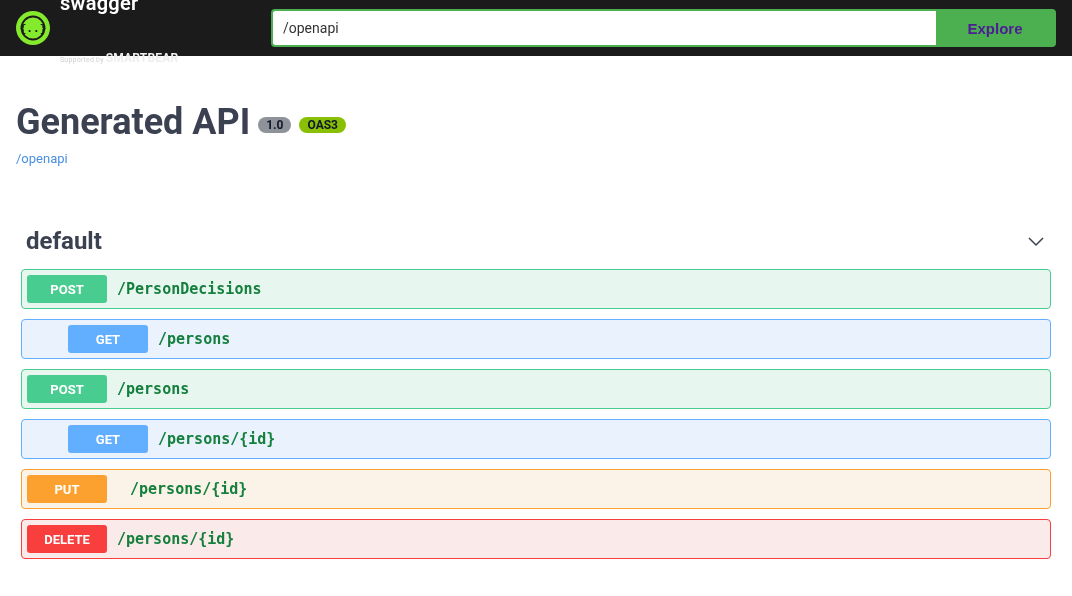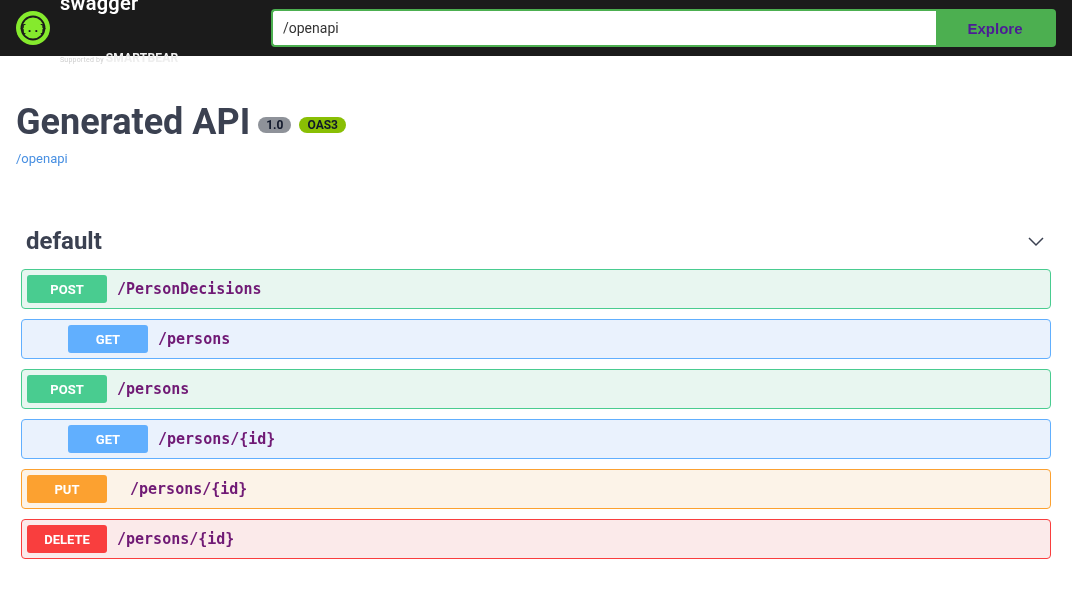--- a/index.html
+++ b/index.html
@@ -175,21 +175,21 @@
     flex: 0 0 80px;
   }
   .method-post   { background: var(--green); }
   .method-get    { background: var(--blue); margin-left: 41px; }
   .method-put    { background: var(--orange); }
   .method-delete { background: var(--red); }
   .path {
     font-family: ui-monospace, SFMono-Regular, Menlo, Consolas, monospace;
     font-size: 15px;
     font-weight: 600;
-    color: #701a75;
+    color: #15803d;
   }
 </style>
 </head>
 <body>
 
 <div class="topbar">
   <div class="logo">
     <svg width="34" height="34" viewBox="0 0 40 40">
       <circle cx="20" cy="20" r="20" fill="#85ea2d"></circle>
       <circle cx="20" cy="20" r="13.5" fill="none" stroke="#1b1b1b" stroke-width="2.2"></circle>

